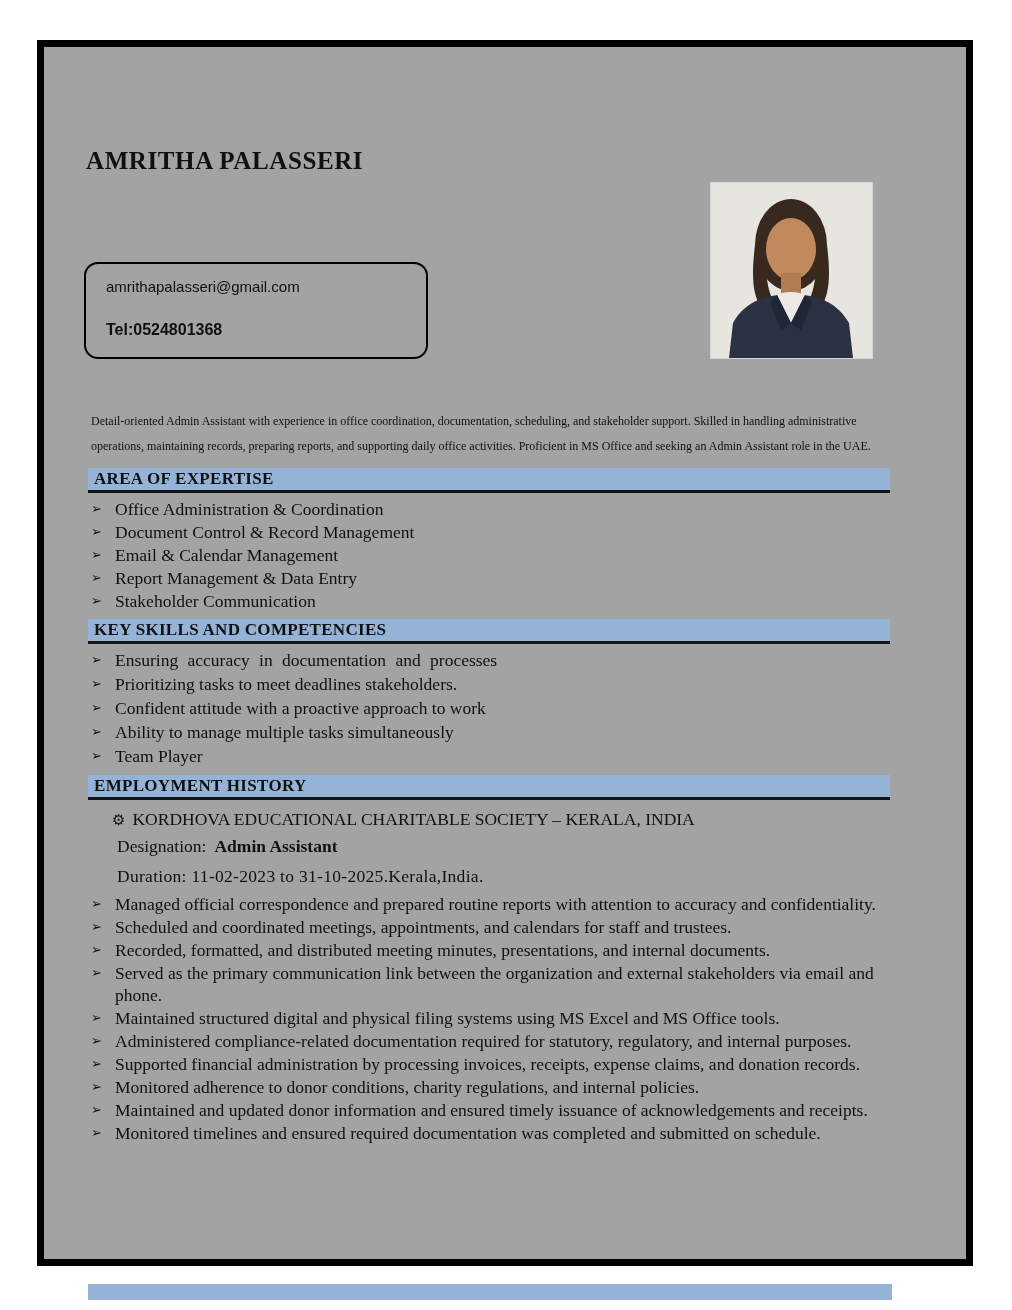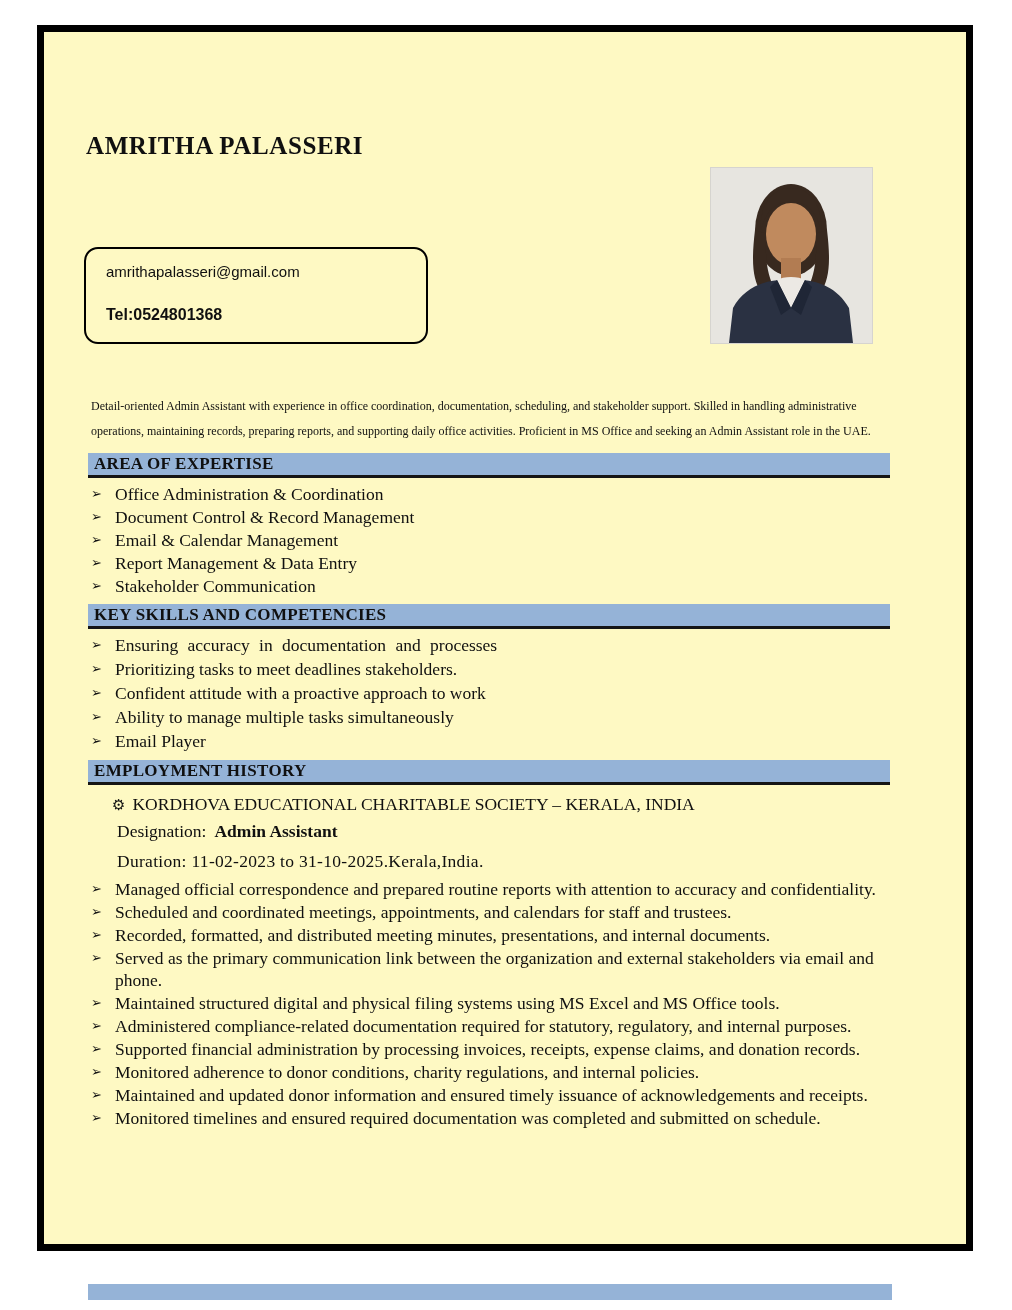--- a/index.html
+++ b/index.html
@@ -1,22 +1,22 @@
 <!DOCTYPE html>
 <html><head>
 <meta charset="utf-8">
 <style>
   html,body{margin:0;padding:0;}
   body{
     width:1012px;height:1310px;position:relative;background:#ffffff;
     font-family:"Liberation Serif", serif;color:#101010;overflow:hidden;
   }
   .frame{
-    position:absolute;left:37px;top:25px;width:922px;height:1212px;
-    border:7px solid #000;background:#fef9c3;
+    position:absolute;left:37px;top:40px;width:922px;height:1212px;
+    border:7px solid #000;background:#a3a3a3;
   }
   .name{
     position:absolute;left:42px;top:100px;
     font-size:25px;font-weight:bold;letter-spacing:0.6px;
   }
   .photo{
     position:absolute;left:667px;top:136px;width:161px;height:175px;
     outline:1px solid #d6d4cf;background:#e7e5e0;
   }
   .photo svg{display:block;width:100%;height:100%;}
@@ -136,21 +136,21 @@
       <li>
           <span class="arw">➢</span>
           <span class="txt">Confident attitude with a proactive approach to work</span>
         </li>
       <li>
           <span class="arw">➢</span>
           <span class="txt">Ability to manage multiple tasks simultaneously</span>
         </li>
       <li>
           <span class="arw">➢</span>
-          <span class="txt">Email Player</span>
+          <span class="txt">Team Player</span>
         </li>
     </ul>
 
     <div class="section-bar gap">EMPLOYMENT HISTORY</div>
 
     <div class="company-line">
       <span class="gear">⚙</span><span>KORDHOVA EDUCATIONAL CHARITABLE SOCIETY – KERALA, INDIA</span>
     </div>
     <div class="desig-line">
       <span>Designation:</span><span class="val">Admin Assistant</span>

